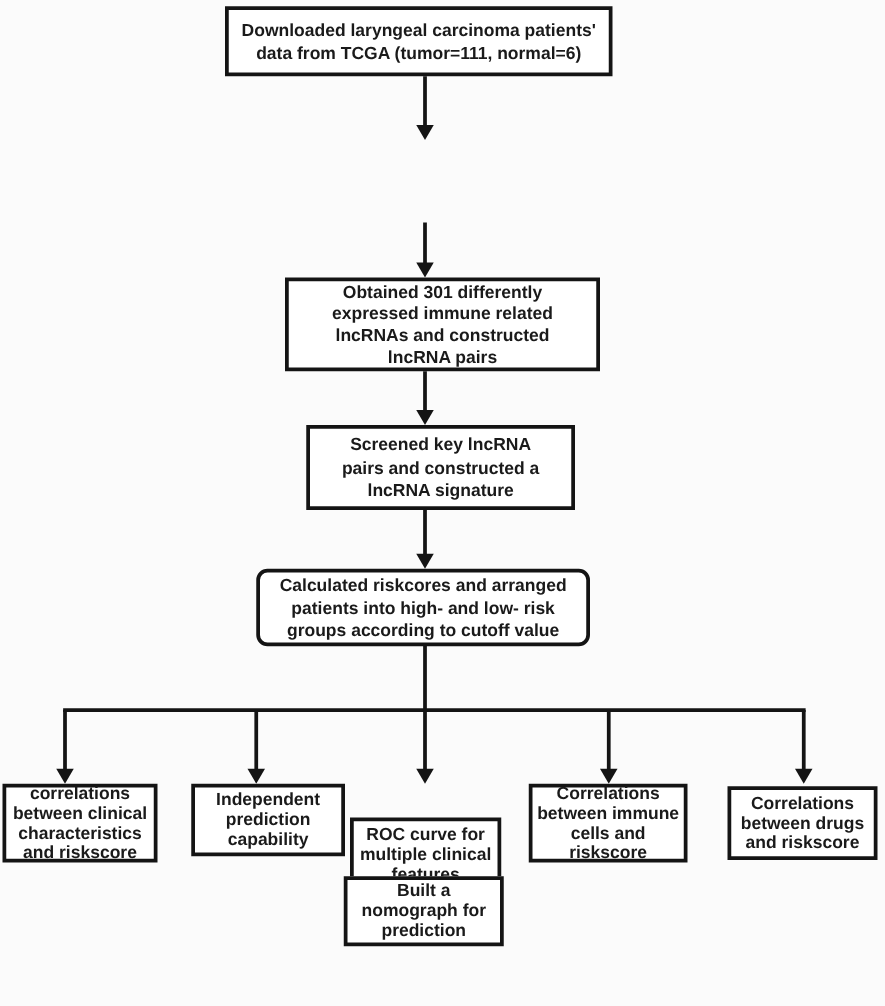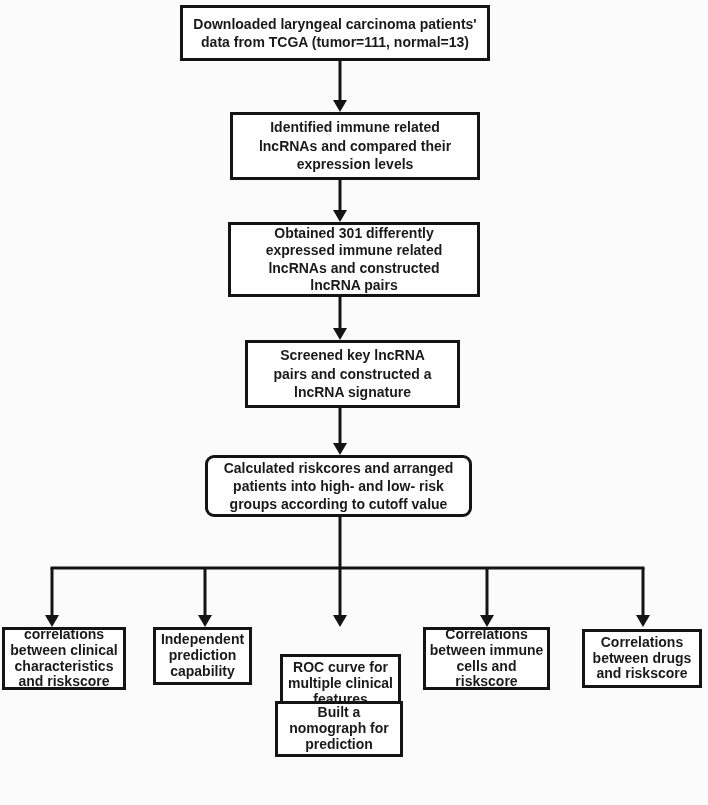--- a/index.html
+++ b/index.html
@@ -34,21 +34,21 @@
   .box.rounded{border-radius:9px;}
   .box.tight{line-height:1.13;}
   
   .b-download {left:180px;top:5px;  width:310px;height:56px;}
   .b-identify {left:230px;top:112px;width:250px;height:68px;}
   .b-obtain   {left:228px;top:222px;width:252px;height:75px;line-height:1.25;text-align:center;}
   .b-screen   {left:245px;top:340px;width:215px;height:68px;}
   .b-risk     {left:205px;top:455px;width:267px;height:62px;line-height:1.3;}
   
   .b-clin  {left:2px;  top:627px;width:124px;height:63px;}
-  .b-indep {left:153px;top:627px;width:99px; height:58px;}
+  .b-indep {left:153px;top:627px;width:123px; height:58px;}
   .b-roc   {left:280px;top:654px;width:121px;height:60px;}
   .b-imm   {left:423px;top:627px;width:127px;height:63px;}
   .b-drug  {left:582px;top:629px;width:120px;height:59px;}
   
   .b-nomo  {left:275px;top:701px;width:128px;height:56px;}
   .line{stroke:#141414;stroke-width:3;fill:none;}
   .head{fill:#141414;stroke:none;}
 </style>
 </head>
 <body>
@@ -103,25 +103,22 @@
       <polygon class="head" points="636,615 650,615 643,627"></polygon>
     </g>
 
     <g>
       <line class="line" x1="340" y1="688" x2="340" y2="732"></line>
       <polygon class="head" points="333,731 347,731 340,743"></polygon>
     </g>
   </svg>
 
   <div class="box b-download">Downloaded laryngeal carcinoma patients'
-data from TCGA (tumor=111, normal=13)</div>
+data from TCGA (tumor=111, normal=6)</div>
 
-  <div class="box b-identify">Identified immune related
-lncRNAs  and compared their
-expression levels</div>
 
   <div class="box b-obtain">Obtained 301 differently
 expressed immune related
 lncRNAs and constructed
 lncRNA pairs</div>
 
   <div class="box rounded b-risk">Calculated riskcores and  arranged
 patients into  high- and low- risk
 groups  according to cutoff value</div>
 

